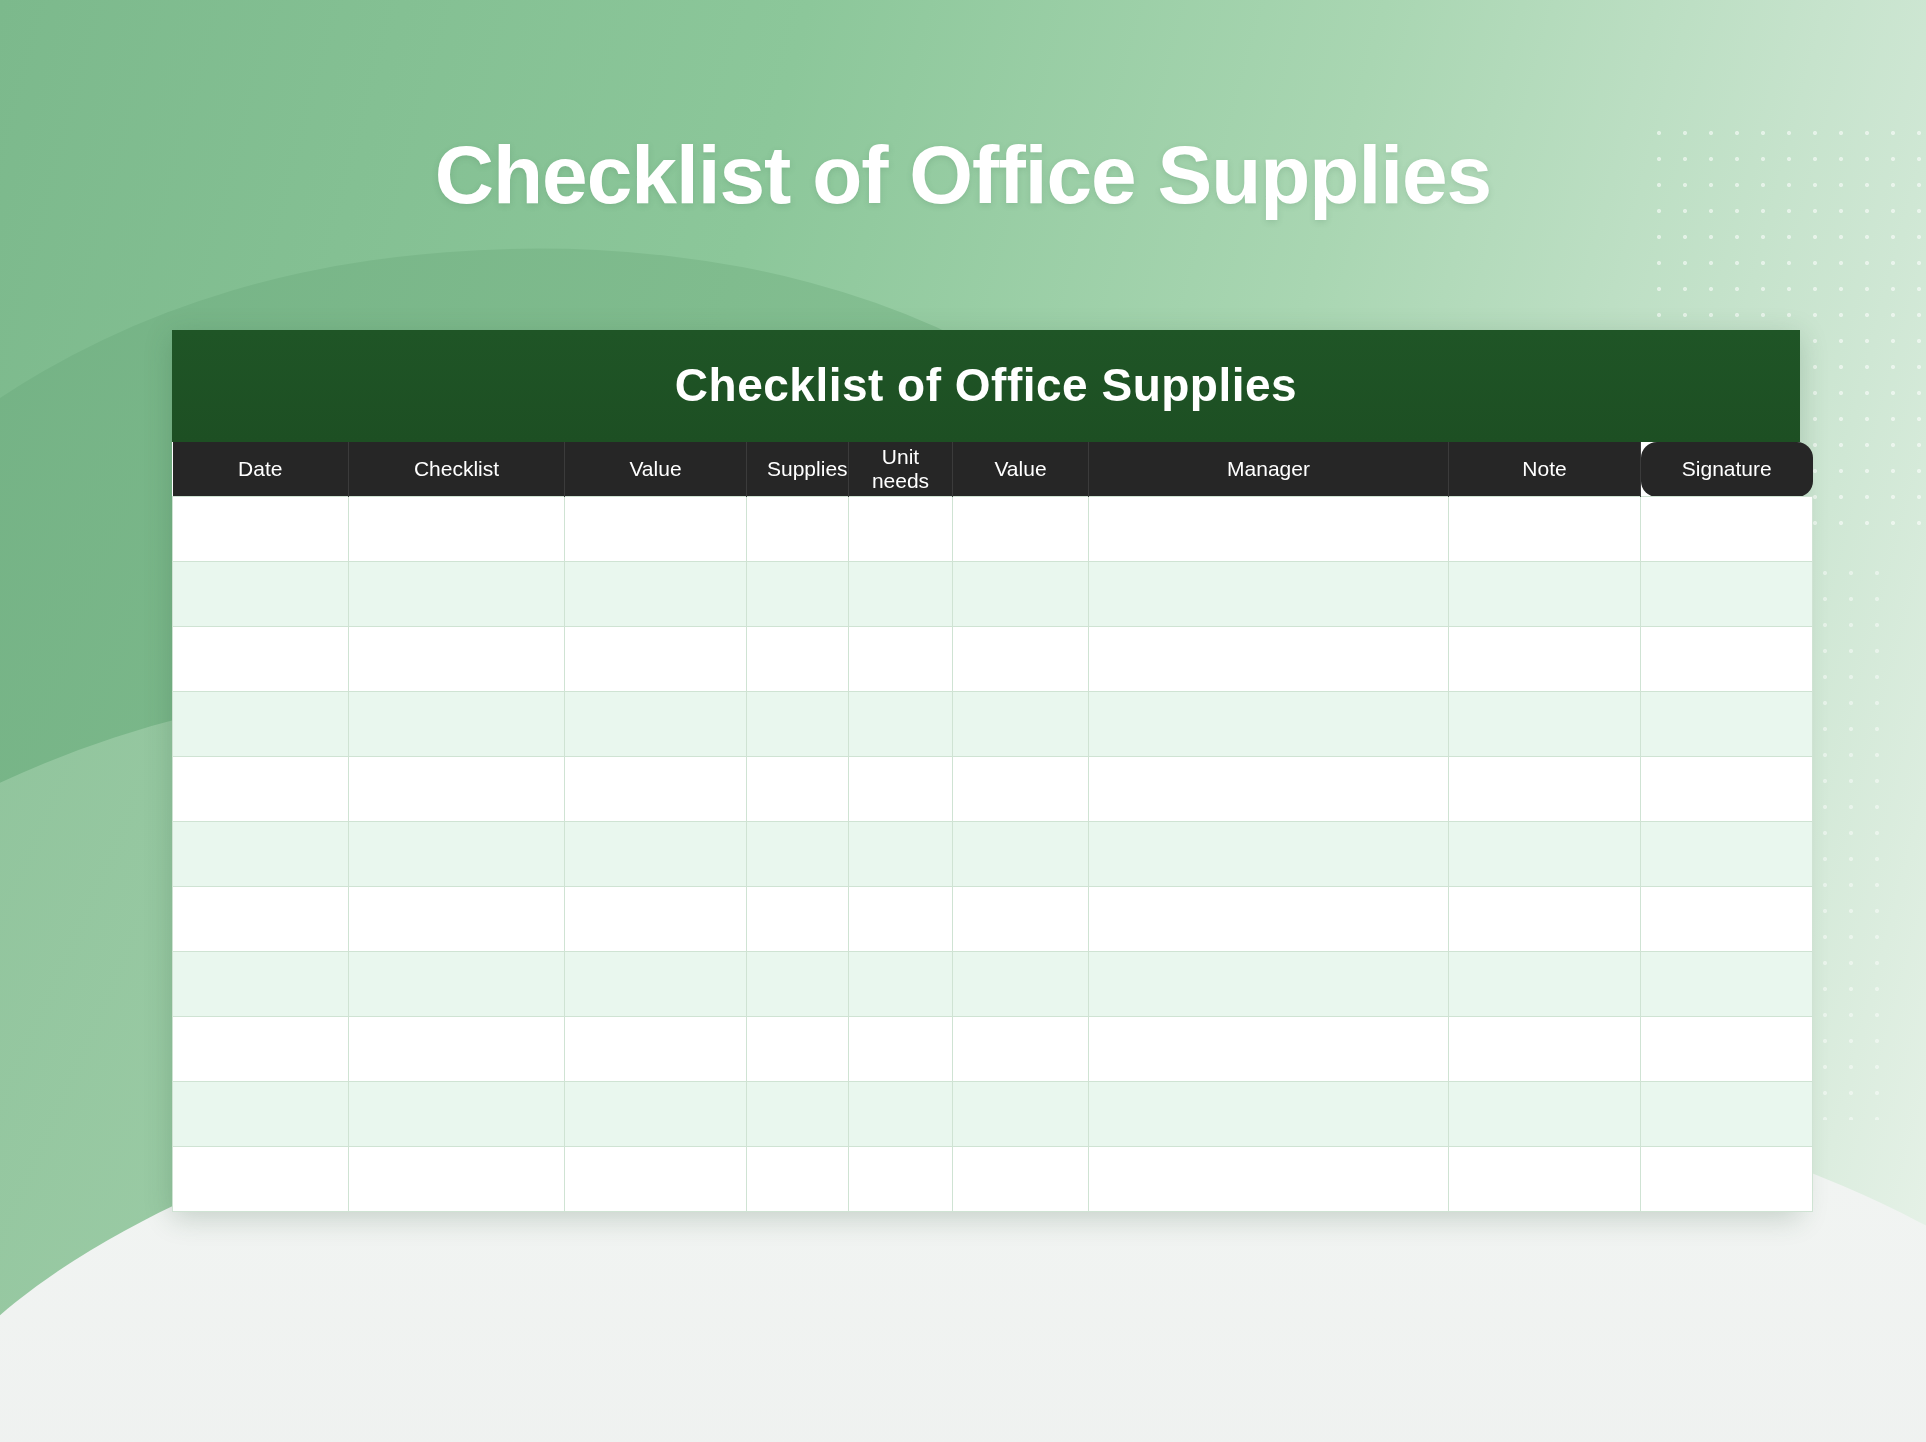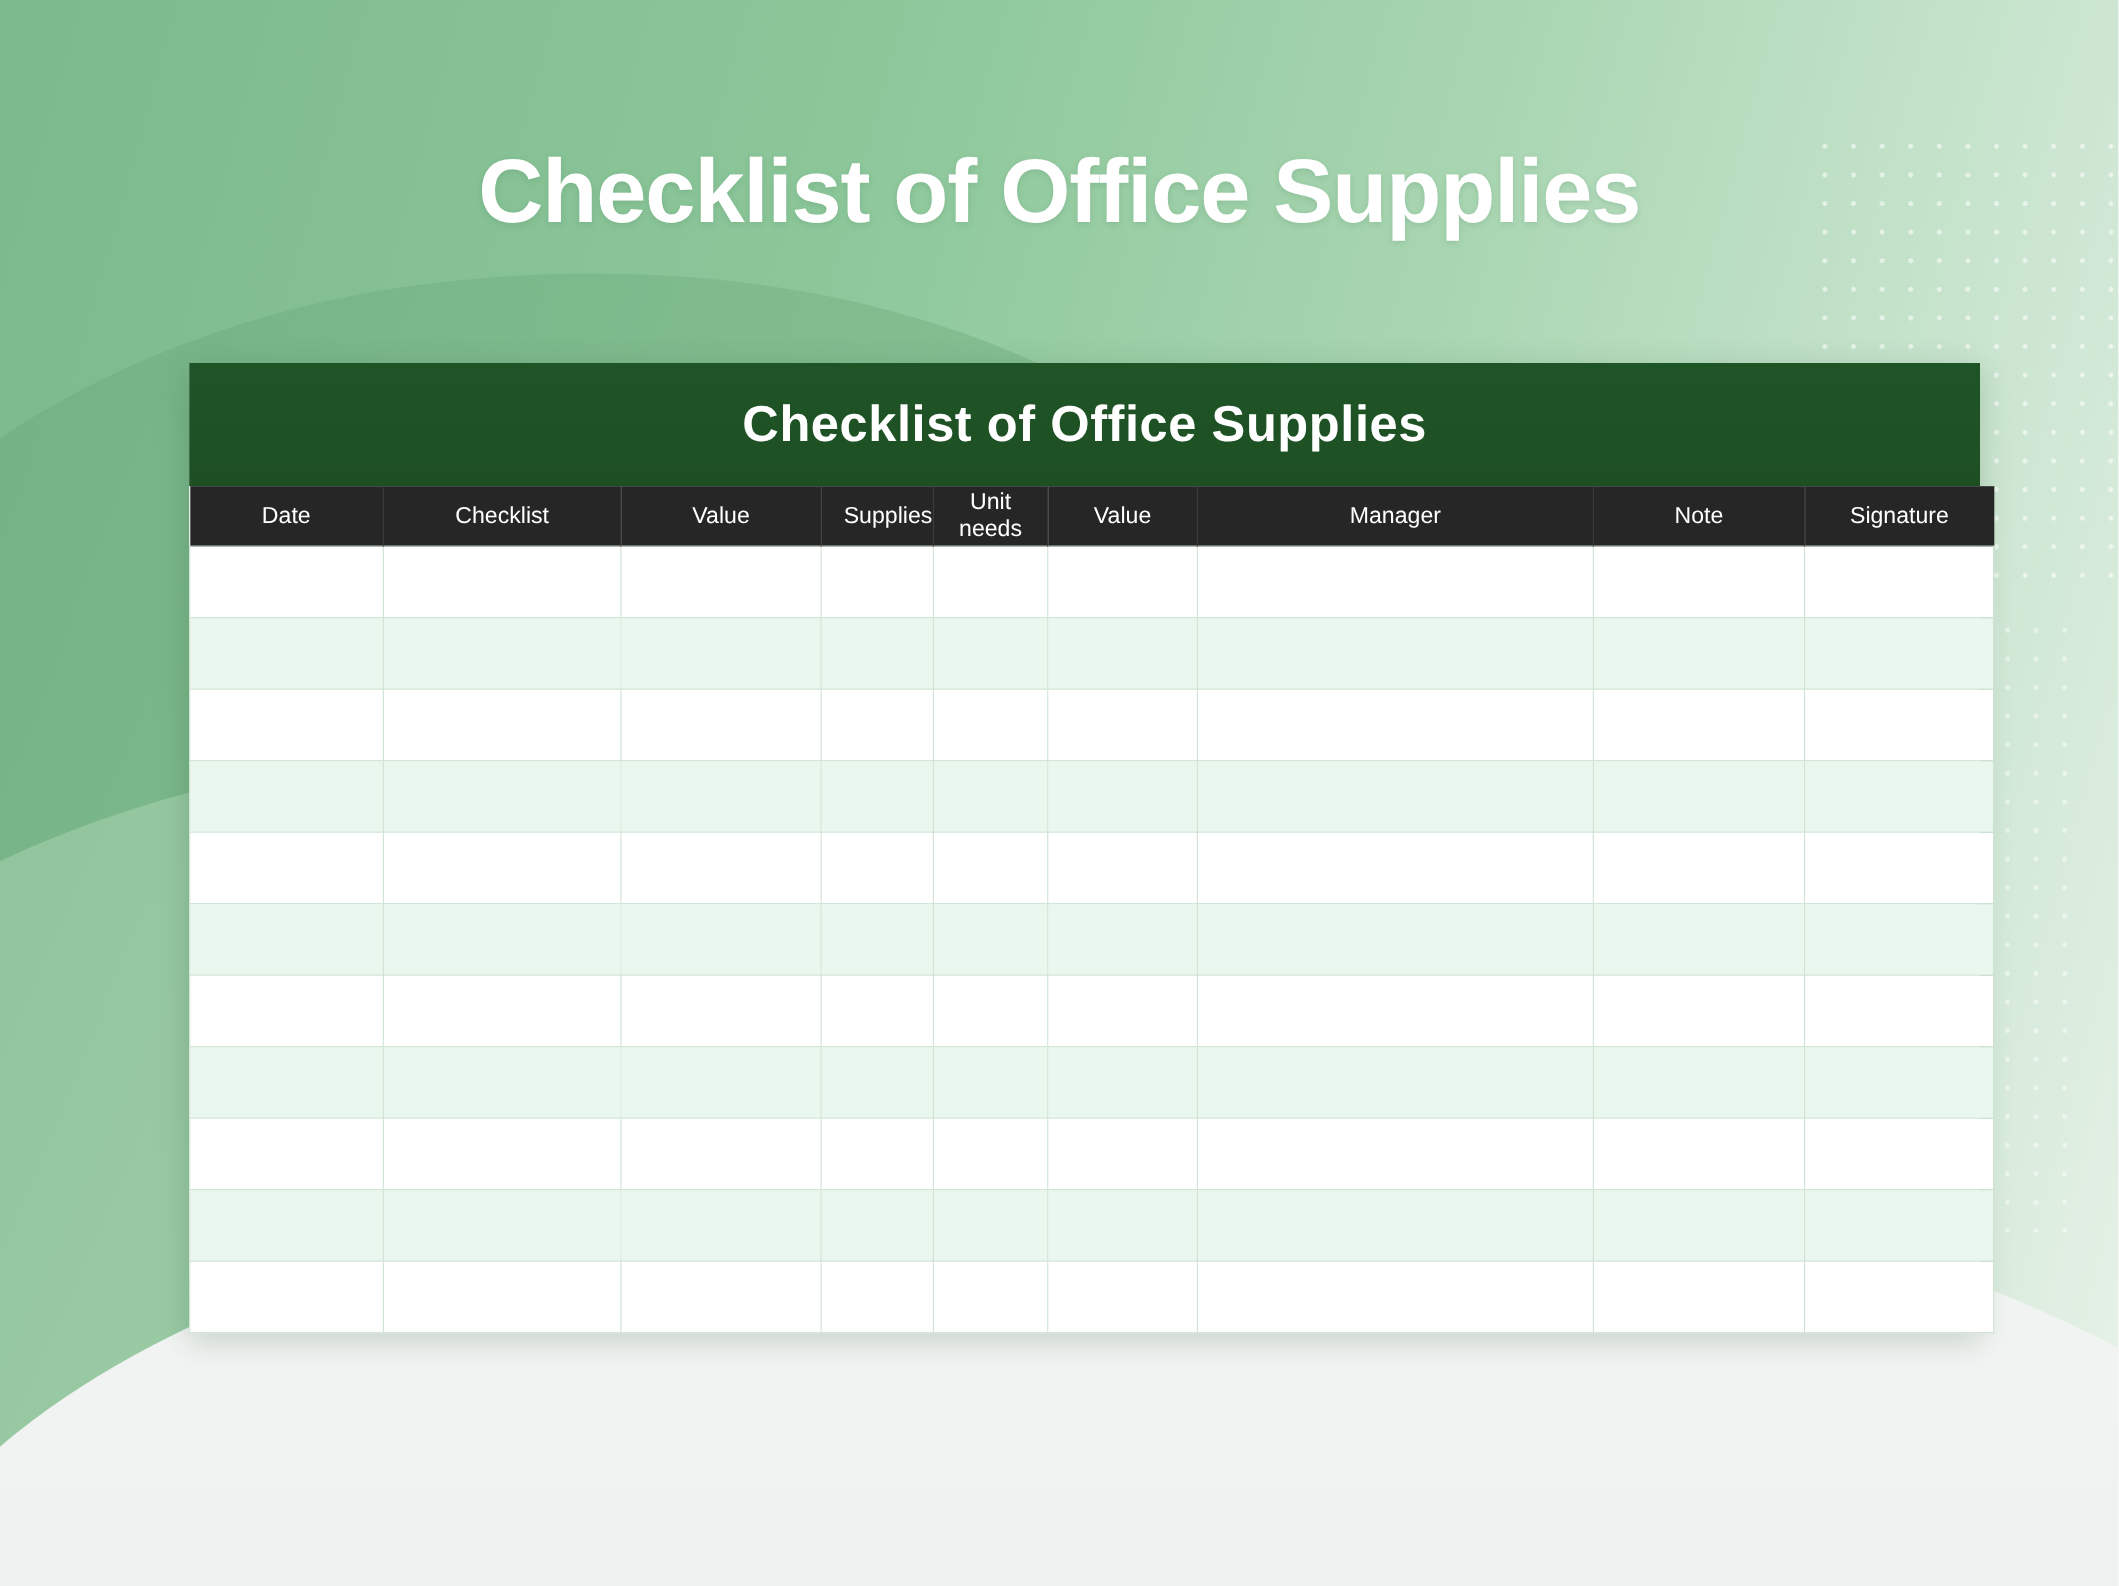--- a/index.html
+++ b/index.html
@@ -114,21 +114,21 @@
   table.grid th {
     background: #262626;
     color: #ffffff;
     font-size: 21px;
     font-weight: normal;
     height: 54px;
     border-right: 1px solid #3b3b3b;
     text-align: center;
     padding: 0 20px;
   }
-  table.grid th:last-child { border-right: none; }
+  table.grid th:last-child { border-right: none; border-radius: 16px; }
   table.grid td {
     border: 1px solid #cfe3d3;
     height: 64px;
     font-size: 25px;
     color: #1a1a1a;
     text-align: center;
     padding: 0 6px;
     overflow: hidden;
     white-space: nowrap;
   }

